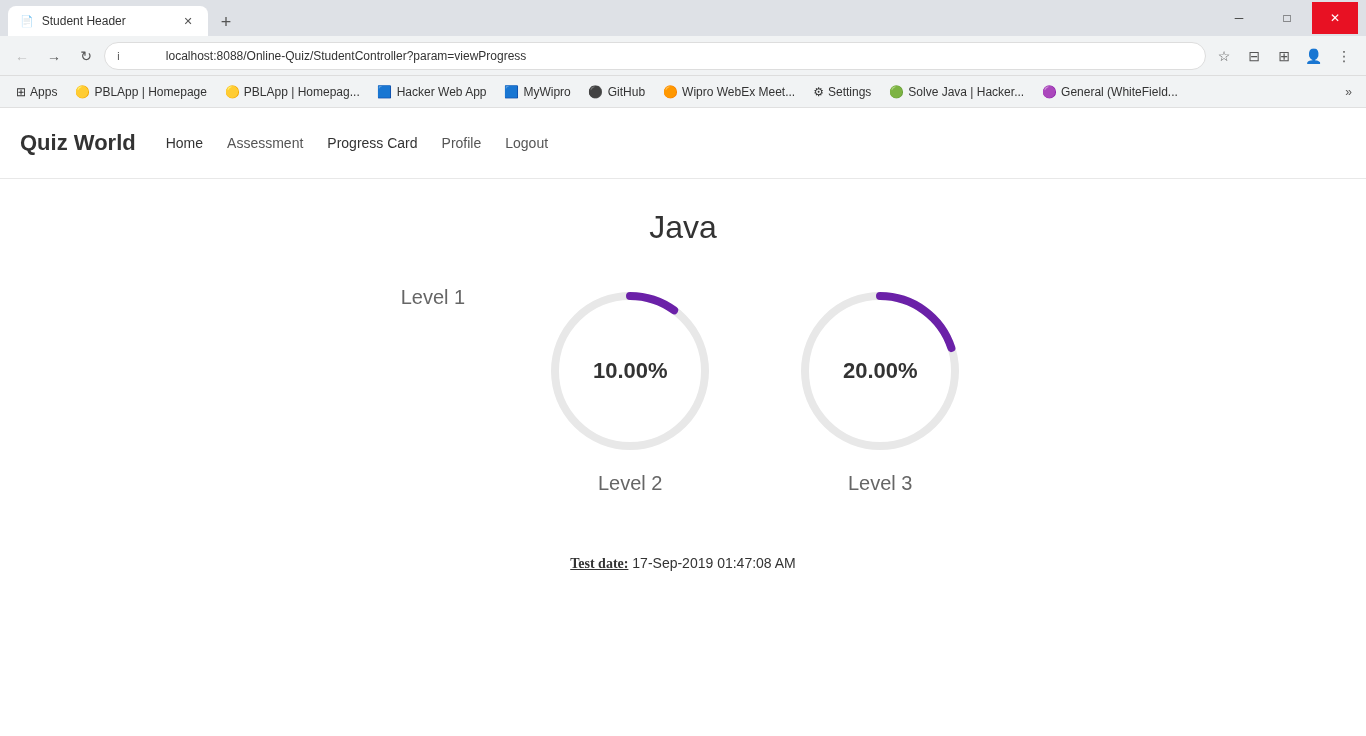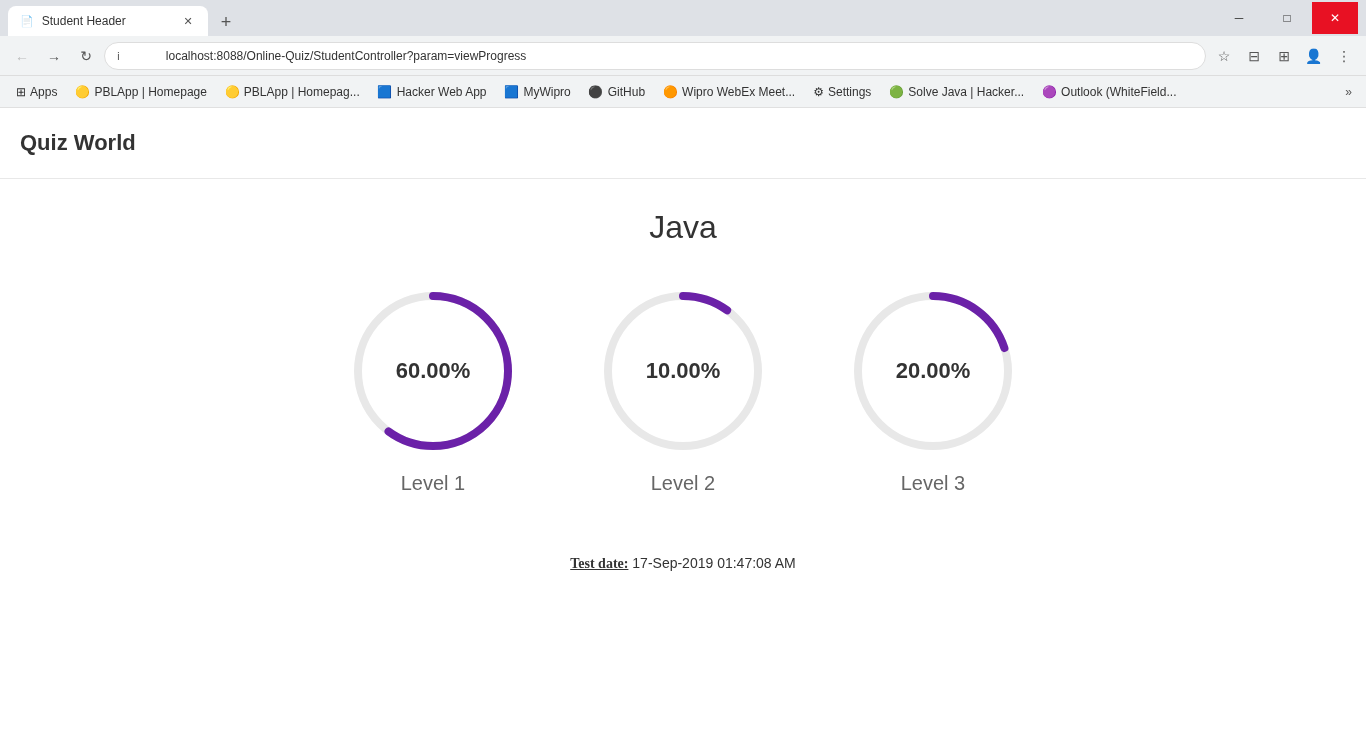--- a/index.html
+++ b/index.html
@@ -329,47 +329,57 @@
     <div class="bookmark-item">
       <span class="bookmark-icon">⚙</span>
       <span>Settings</span>
     </div>
     <div class="bookmark-item">
       <span class="bookmark-icon">🟢</span>
       <span>Solve Java | Hacker...</span>
     </div>
     <div class="bookmark-item">
       <span class="bookmark-icon">🟣</span>
-      <span>Outlook (WhiteField...</span>
+      <span>General (WhiteField...</span>
     </div>
     <div class="bookmarks-more">»</div>
   </div>
 
 </div>
 
 <div class="page-content">
 
   <nav class="site-nav">
     <a class="site-logo">Quiz World</a>
+    <ul class="nav-links">
+      <li>
+        <a class="nav-link active">Home</a>
+      </li>
+      <li>
+        <a class="nav-link">Assessment</a>
+      </li>
+      <li>
+        <a class="nav-link active">Progress Card</a>
+      </li>
+      <li>
+        <a class="nav-link">Profile</a>
+      </li>
+      <li>
+        <a class="nav-link">Logout</a>
+      </li>
+    </ul>
   </nav>
 
   <div class="main-content">
 
     <h1 class="page-title">Java</h1>
 
     <div class="progress-container">
 
       <div class="progress-item">
-        <div class="circular-chart">
-          <svg viewBox="0 0 170 170">
-            <circle class="circle-bg" cx="85" cy="85" r="75"></circle>
-            <circle class="circle-progress" cx="85" cy="85" r="75" stroke-dasharray="471.24" stroke-dashoffset="188.5"></circle>
-          </svg>
-          <div class="circle-text">60.00%</div>
-        </div>
         <span class="level-label">Level 1</span>
       </div>
 
       <div class="progress-item">
         <div class="circular-chart">
           <svg viewBox="0 0 170 170">
             <circle class="circle-bg" cx="85" cy="85" r="75"></circle>
             <circle class="circle-progress" cx="85" cy="85" r="75" stroke-dasharray="471.24" stroke-dashoffset="424.12"></circle>
           </svg>
           <div class="circle-text">10.00%</div>

